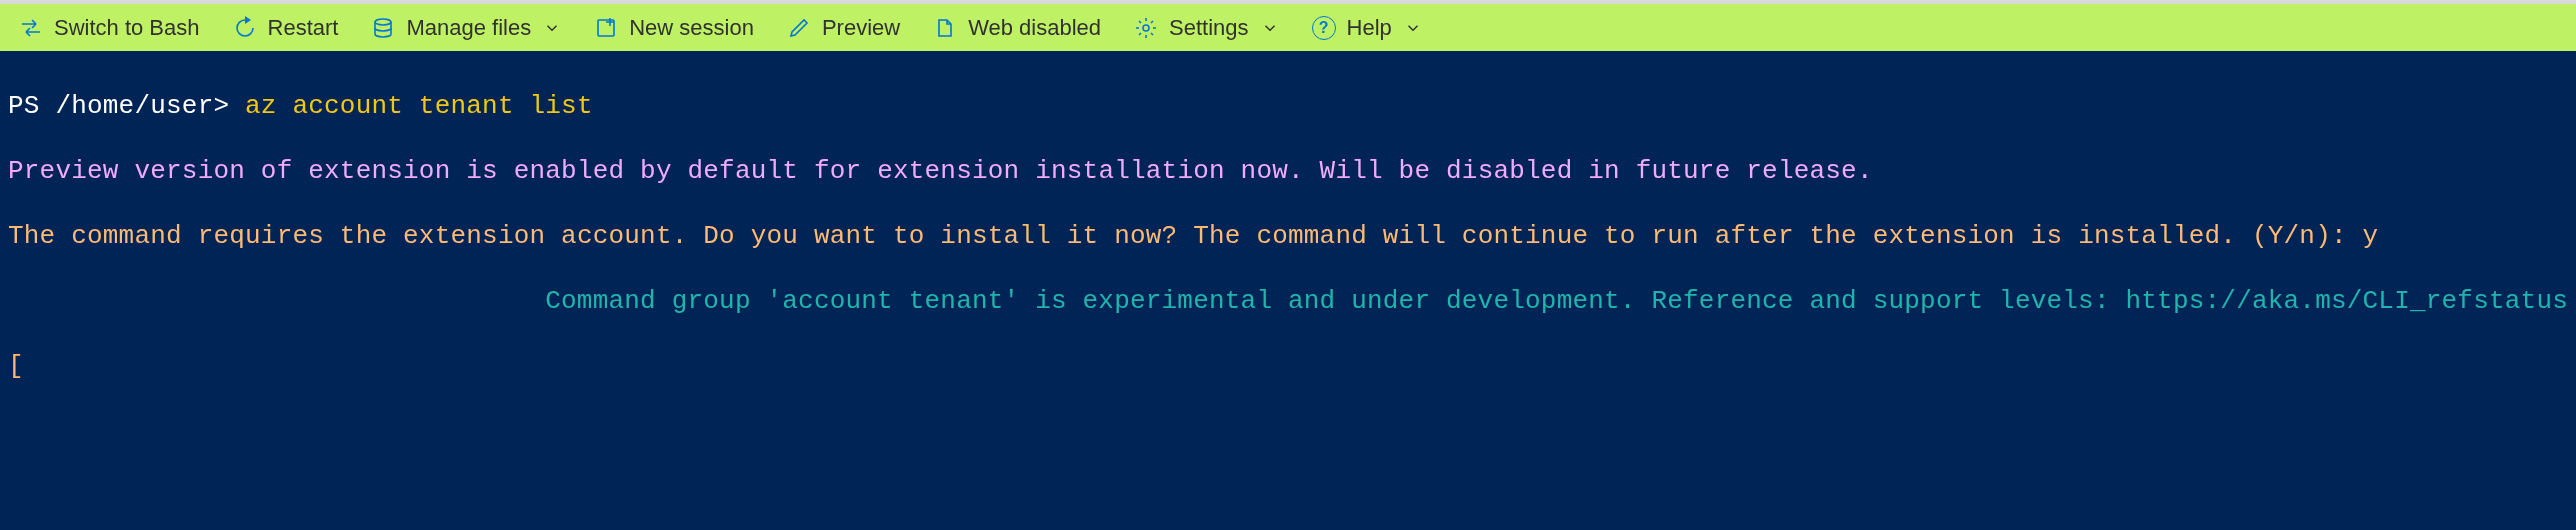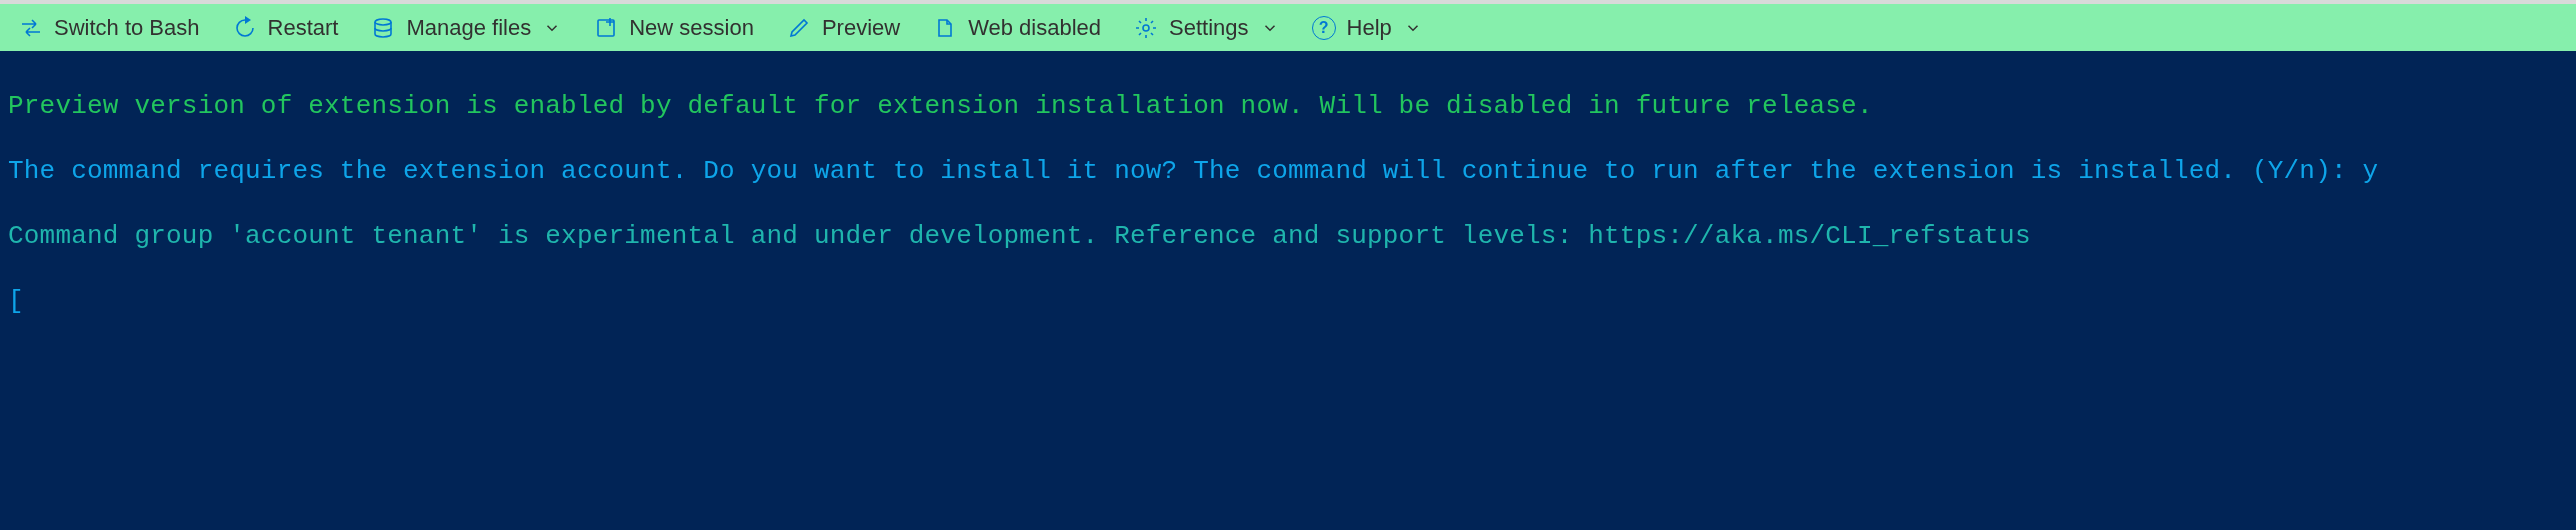--- a/index.html
+++ b/index.html
@@ -1,19 +1,19 @@
 <!DOCTYPE html>
 <html><head>
 <meta charset="utf-8">
 <style>
   * { box-sizing: border-box; margin: 0; padding: 0; }
   html, body { width: 2576px; height: 531px; font-family: "Segoe UI", Arial, sans-serif; background: #e5e5e5; }
   .wrap { width: 2576px; }
   .toolbar {
-    background: #86efac;
+    background: #bef264;
     height: 51px;
     display: flex;
     align-items: center;
     padding: 0 18px;
     gap: 32px;
     border-top: 4px solid #d9d9d9;
     color: #323130;
     font-size: 22px;
   }
   .tb-item {
@@ -34,23 +34,23 @@
     font-size: 26px;
     line-height: 1.25;
     padding: 6px 8px 12px 8px;
     min-height: 480px;
     white-space: pre;
     letter-spacing: 0.2px;
   }
   .ps-line { white-space: pre; }
   .ps-prompt { color:#ffffff; }
   .ps-cmd { color:#f2c80f; }
-  .yellow { color:#22c55e; }
-  .white { color:#0ea5e9; }
-  .cyan { color:#1fb5ad; }
+  .yellow { color:#f0abfc; }
+  .white { color:#fdba74; }
+  .cyan { color:#1fb5ad;text-align:right; }
   .help-circle { width:24px; height:24px; border:1.6px solid #0078d4; border-radius:50%; color:#0078d4; display:flex; align-items:center; justify-content:center; font-size:16px; font-weight:600;}
 </style>
 </head>
 <body>
 
 <div class="wrap">
 
   <div class="toolbar">
 
     <div class="tb-item">
@@ -141,20 +141,21 @@
       <span class="chevron">
         <svg viewBox="0 0 24 24">
             <path d="M6 9 L12 15 L18 9"></path>
           </svg>
       </span>
     </div>
 
   </div>
 
   <div class="terminal">
+<div class="ps-line"><span class="ps-prompt">PS /home/user&gt; </span><span class="ps-cmd">az account tenant list</span></div>
 <div class="ps-line yellow">Preview version of extension is enabled by default for extension installation now. Will be disabled in future release.</div>
 <div class="ps-line white">The command requires the extension account. Do you want to install it now? The command will continue to run after the extension is installed. (Y/n): y</div>
 <div class="ps-line cyan">Command group 'account tenant' is experimental and under development. Reference and support levels: https://aka.ms/CLI_refstatus</div>
 <div class="ps-line white">[</div>
 
 
 
 
 
   </div>

